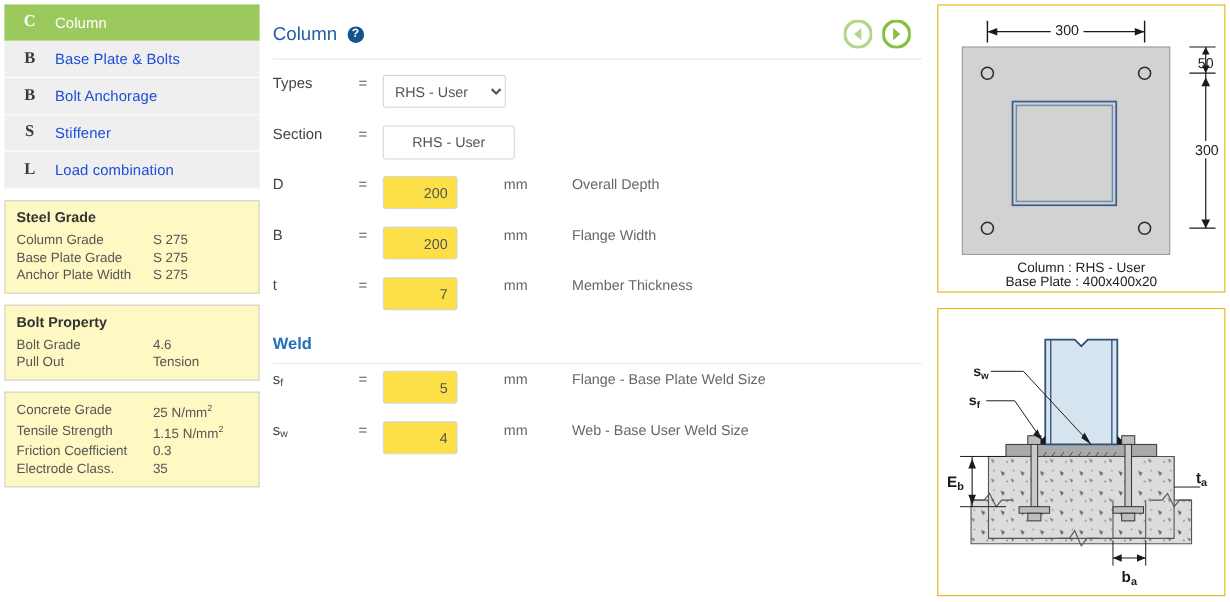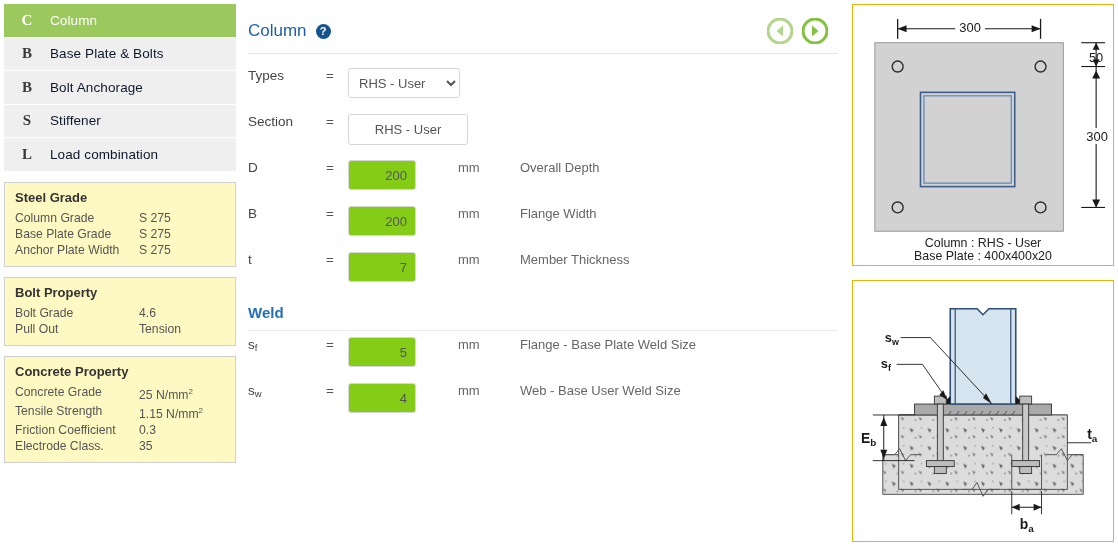--- a/index.html
+++ b/index.html
@@ -36,21 +36,21 @@
     width: 46px;
     text-align: center;
     font-family: "Liberation Serif", serif;
     font-weight: bold;
     font-size: 15px;
     color: #3a3a3a;
   }
   .nav-item.active .nav-icon { color: #ffffff; }
   .nav-label {
     font-size: 13.5px;
-    color: #0f172a;
+    color: #1d4ed8;
     letter-spacing: 0.1px;
   }
   .nav-item.active .nav-label { color: #ffffff; }
 
   
   .prop-card {
     width: 232px;
     border: 1px solid #cfcfcf;
     background: #fef9c3;
     margin-top: 10px;
@@ -131,21 +131,21 @@
     width: 22px;
     font-size: 13.5px;
     color: #555555;
   }
   .f-field { width: 110px; }
   .f-input {
     width: 68px;
     height: 30px;
     border: 1px solid #d6d6d6;
     border-radius: 3px;
-    background: #84cc16;
+    background: #fde047;
     font-size: 13px;
     color: #555555;
     text-align: right;
     padding: 0 8px;
     font-family: "Liberation Sans", sans-serif;
   }
   .f-select {
     width: 112px;
     height: 30px;
     border: 1px solid #d6d6d6;
@@ -252,21 +252,20 @@
         <span class="prop-key">Bolt Grade</span>
         <span class="prop-val">4.6</span>
       </div>
       <div class="prop-row">
         <span class="prop-key">Pull Out</span>
         <span class="prop-val">Tension</span>
       </div>
     </div>
 
     <div class="prop-card">
-      <div class="prop-title">Concrete Property</div>
       <div class="prop-row">
         <span class="prop-key">Concrete Grade</span>
         <span class="prop-val"><span>25 N/mm</span><sup>2</sup></span>
       </div>
       <div class="prop-row">
         <span class="prop-key">Tensile Strength</span>
         <span class="prop-val"><span>1.15 N/mm</span><sup>2</sup></span>
       </div>
       <div class="prop-row">
         <span class="prop-key">Friction Coefficient</span>

